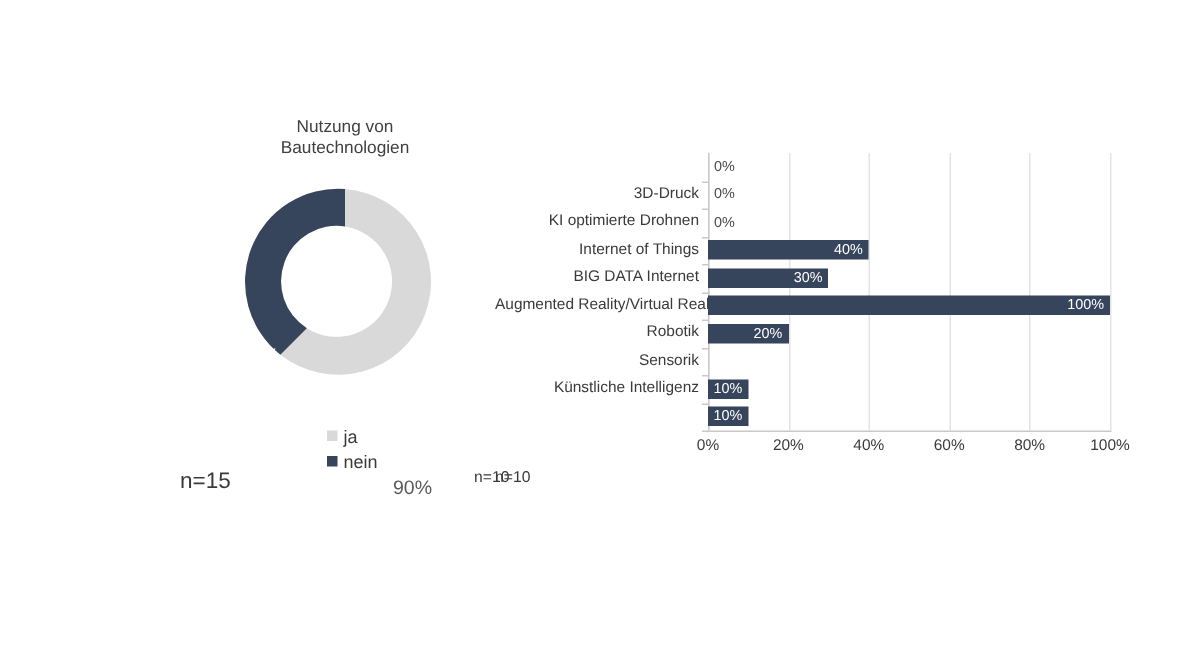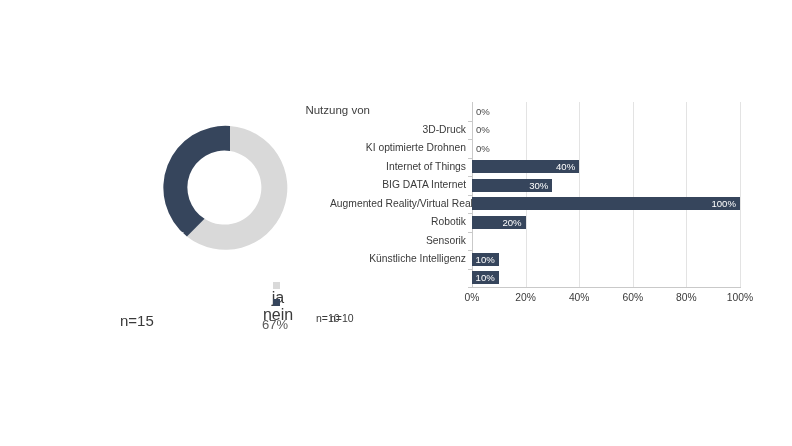--- a/index.html
+++ b/index.html
@@ -25,25 +25,24 @@
     left: 90px;
     top: 70px;
     width: 280px;
     height: 260px;
   }
   #donut-title {
     position: absolute;
     left: 0;
     top: 8px;
     width: 280px;
-    text-align: right;
+    text-align: center;
     font-size: 11.5px;
     line-height: 14px;
     color: #404040;
-    margin-top: 25px;
   }
   #donut-title .ln { display: block; }
   #donut-svg {
     position: absolute;
     left: 70px;
     top: 48px;
   }
   .donut-label {
     position: absolute;
     font-size: 13px;
@@ -56,23 +55,22 @@
   #donut-legend {
     position: absolute;
     left: 128px;
     top: 212px;
     width: 120px;
   }
   .legend-row {
     display: flex;
     align-items: center;
     height: 17px;
-    font-size: 16px;
+    font-size: 12px;
     color: #3a3a3a;
-    flex-direction: column;
   }
   .legend-swatch {
     width: 7px;
     height: 7px;
     margin-right: 4px;
     flex: 0 0 auto;
   }
 
   
   #n-left  { left: 30px;  top: 242px; font-size: 15px; color:#3a3a3a;}
@@ -197,31 +195,32 @@
   }
   #n-bar { left: 0px; top: 242px; font-size: 10.5px; color:#3a3a3a;}
 </style>
 </head>
 <body>
 
 <div class="abs" id="donut-panel">
 
   <div id="donut-title">
     <span class="ln">Nutzung von</span>
+    <span class="ln">Bautechnologien</span>
   </div>
 
   <svg id="donut-svg" width="140" height="140" viewBox="0 0 140 140">
 
     <path d="M 70 8 A 62 62 0 1 1 26.93 118.49 L 44.58 100.83 A 37 37 0 1 0 70 33 Z" fill="#d9d9d9"></path>
 
     <path d="M 26.93 118.49 A 62 62 0 0 1 70 8 L 70 33 A 37 37 0 0 0 44.58 100.83 Z" fill="#36455c"></path>
   </svg>
 
   <span class="donut-label" id="donut-label-nein">33%</span>
-  <span class="donut-label" id="donut-label-ja">67%</span>
+  <span class="donut-label" id="donut-label-ja">90%</span>
 
   <div id="donut-legend">
     <div class="legend-row">
       <span class="legend-swatch" style="background:#d9d9d9"></span>
       <span>ja</span>
     </div>
     <div class="legend-row">
       <span class="legend-swatch" style="background:#36455c"></span>
       <span>nein</span>
     </div>

